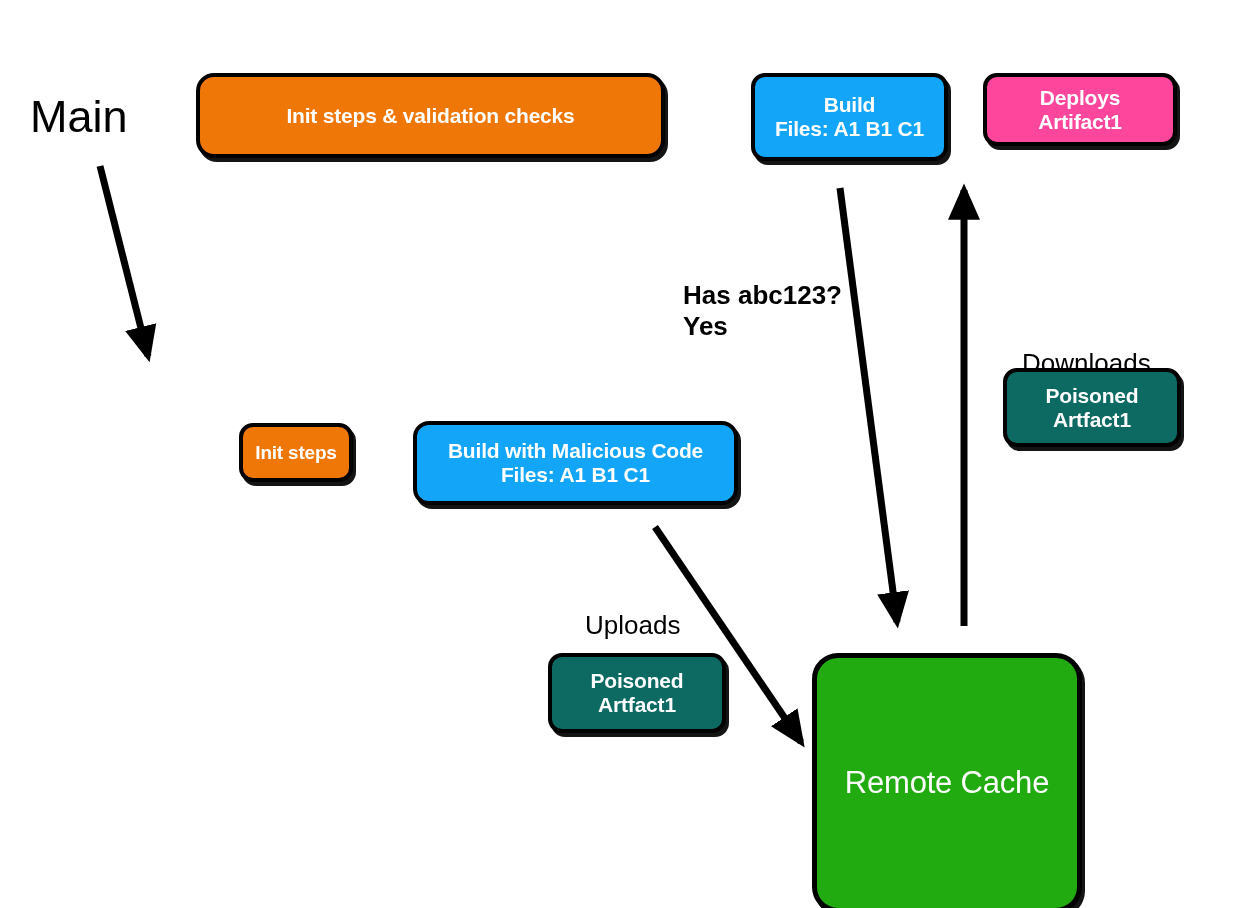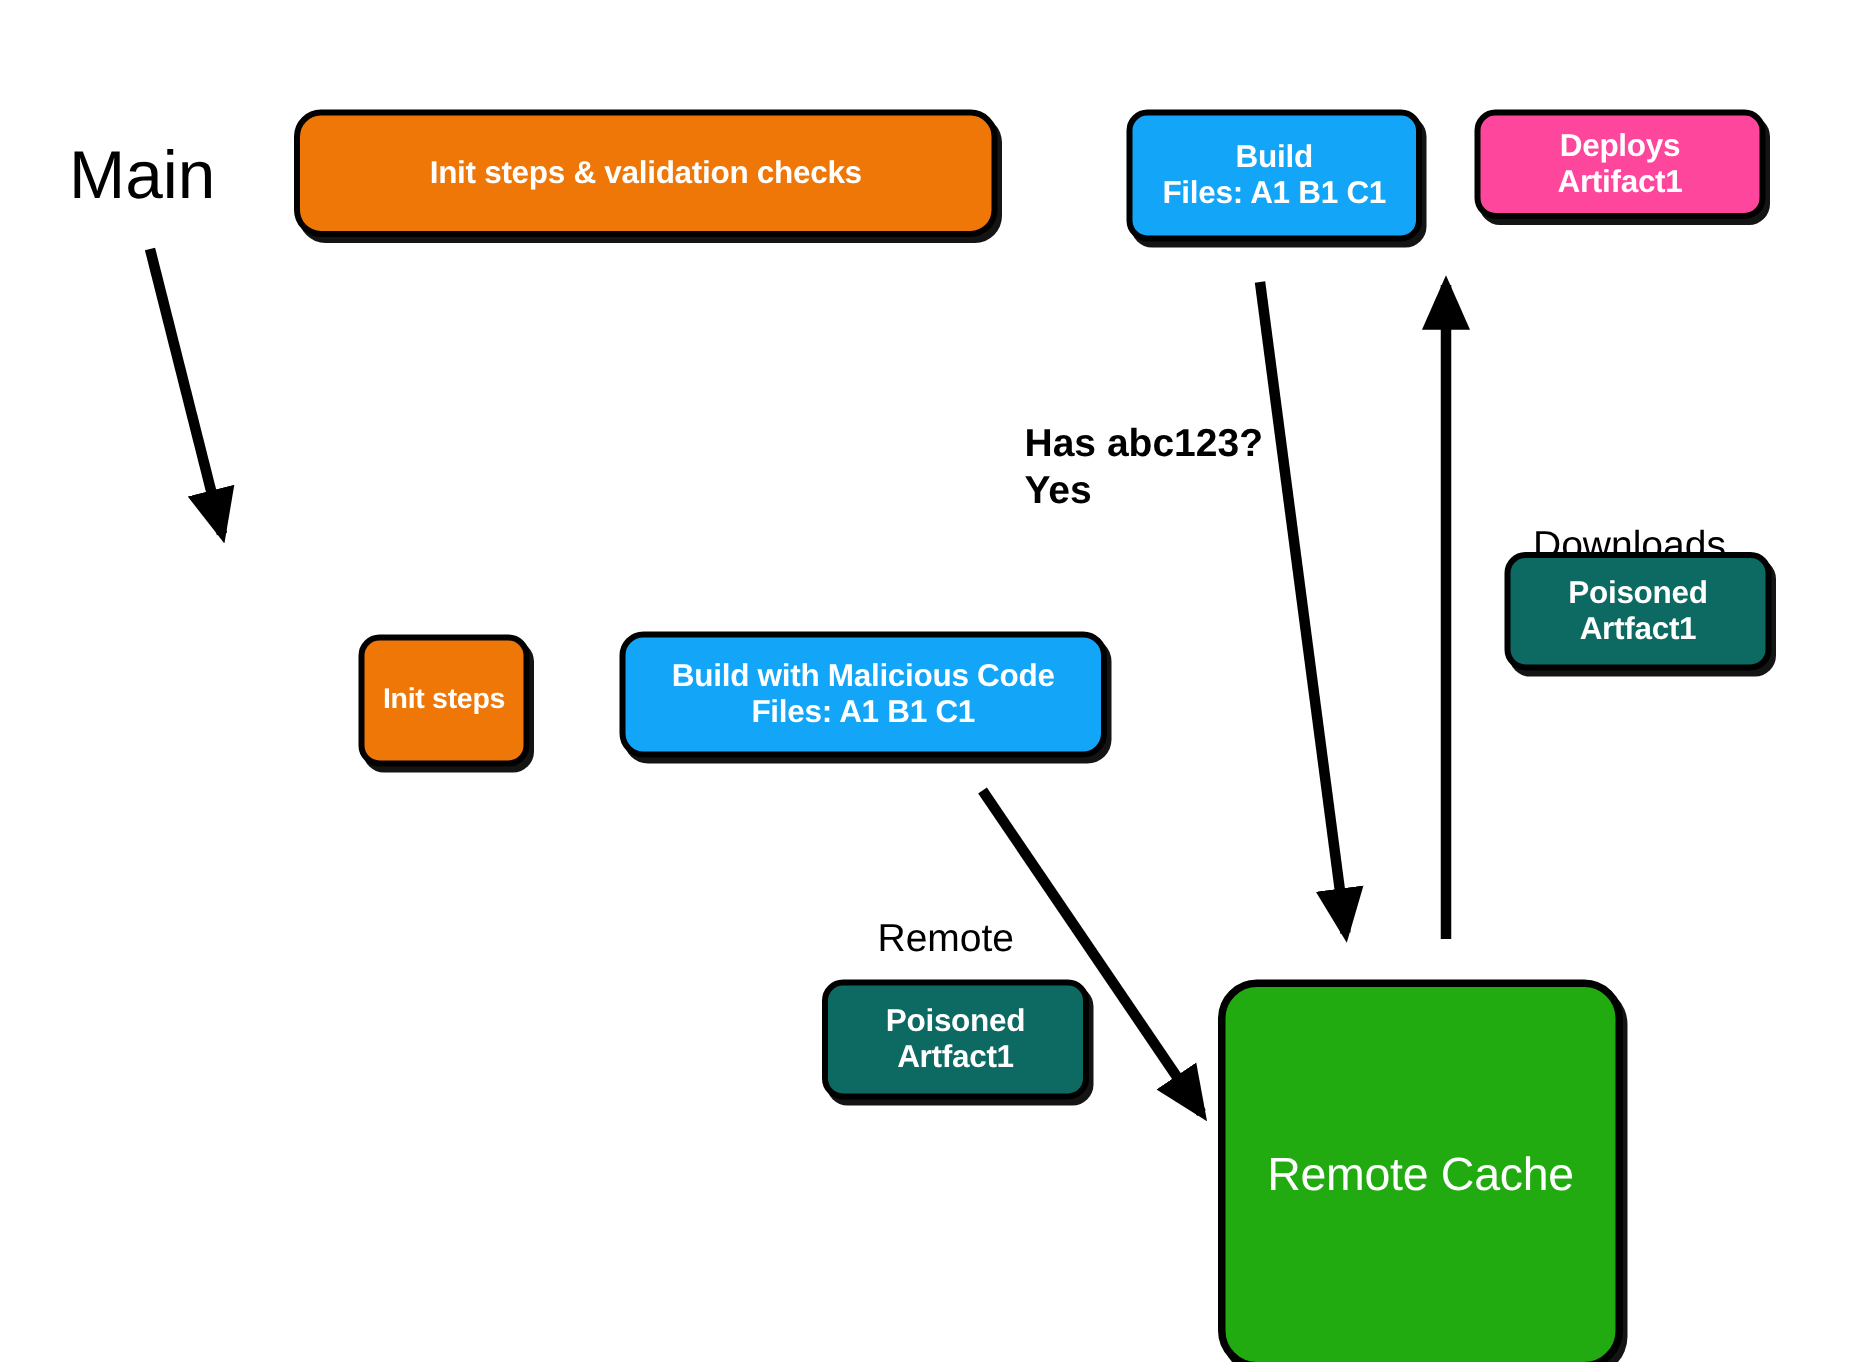--- a/index.html
+++ b/index.html
@@ -50,21 +50,21 @@
   }
   #node-deploys {
     left: 983px; top: 73px; width: 194px; height: 73px;
     background: #fd469c;
     font-size: 21px;
     border-radius: 14px;
   }
 
   
   #node-init-steps {
-    left: 239px; top: 423px; width: 114px; height: 88px;
+    left: 239px; top: 423px; width: 114px; height: 59px;
     background: #ef7708;
     font-size: 19px;
     border-radius: 14px;
   }
   #node-build-malicious {
     left: 365px; top: 421px; width: 325px; height: 84px;
     background: #12a5f8;
     font-size: 21px;
     border-radius: 16px;
     margin-left: 48px;
@@ -95,21 +95,21 @@
   }
 
   
   .text-label {
     position: absolute;
     color: #000000;
     font-weight: normal;
     white-space: pre-line;
     line-height: 1.18;
   }
-  #label-main { left: 30px; top: 90px; font-size: 45px; margin-left: 16px; }
+  #label-main { left: 30px; top: 90px; font-size: 45px; }
   #label-innocent { left: 42px; top: 382px; font-size: 41px; }
   #label-has-abc { left: 683px; top: 280px; font-size: 26px; font-weight: bold; }
   #label-downloads { left: 1022px; top: 324px; font-size: 26px; margin-top: 24px; }
   #label-uploads { left: 585px; top: 610px; font-size: 26px; }
 
   #arrow-layer {
     position: absolute;
     left: 0; top: 0;
     width: 1250px; height: 908px;
     pointer-events: none;
@@ -137,21 +137,21 @@
   </svg>
 
   <div class="text-label" id="label-main">Main</div>
 
 
   <div class="text-label" id="label-has-abc">Has abc123?
 Yes</div>
 
   <div class="text-label" id="label-downloads">Downloads</div>
 
-  <div class="text-label" id="label-uploads">Remote</div>
+  <div class="text-label" id="label-uploads">Uploads</div>
 
   <div class="node" id="node-init-validation">
     <span>Init steps &amp; validation checks</span>
   </div>
 
   <div class="node" id="node-build-main">
     <span>Build
 Files: A1  B1  C1</span>
   </div>
 

